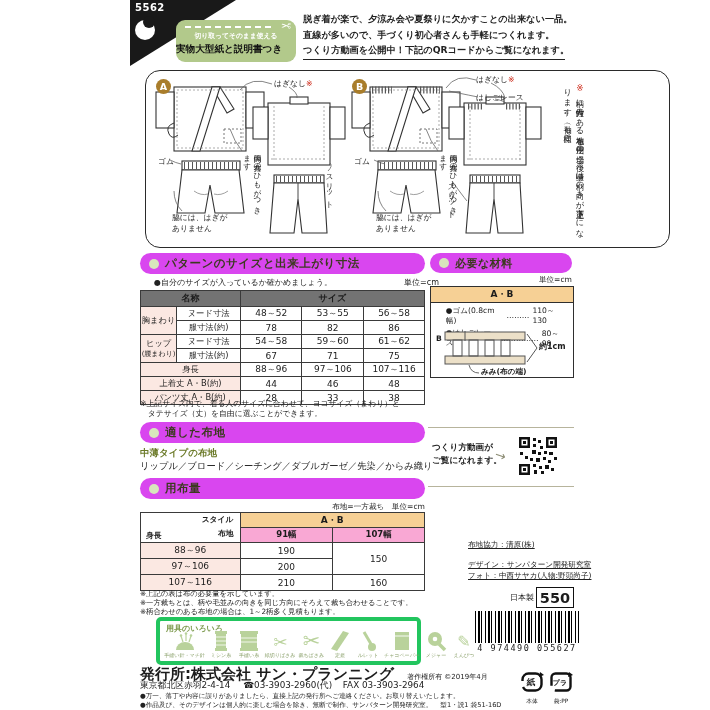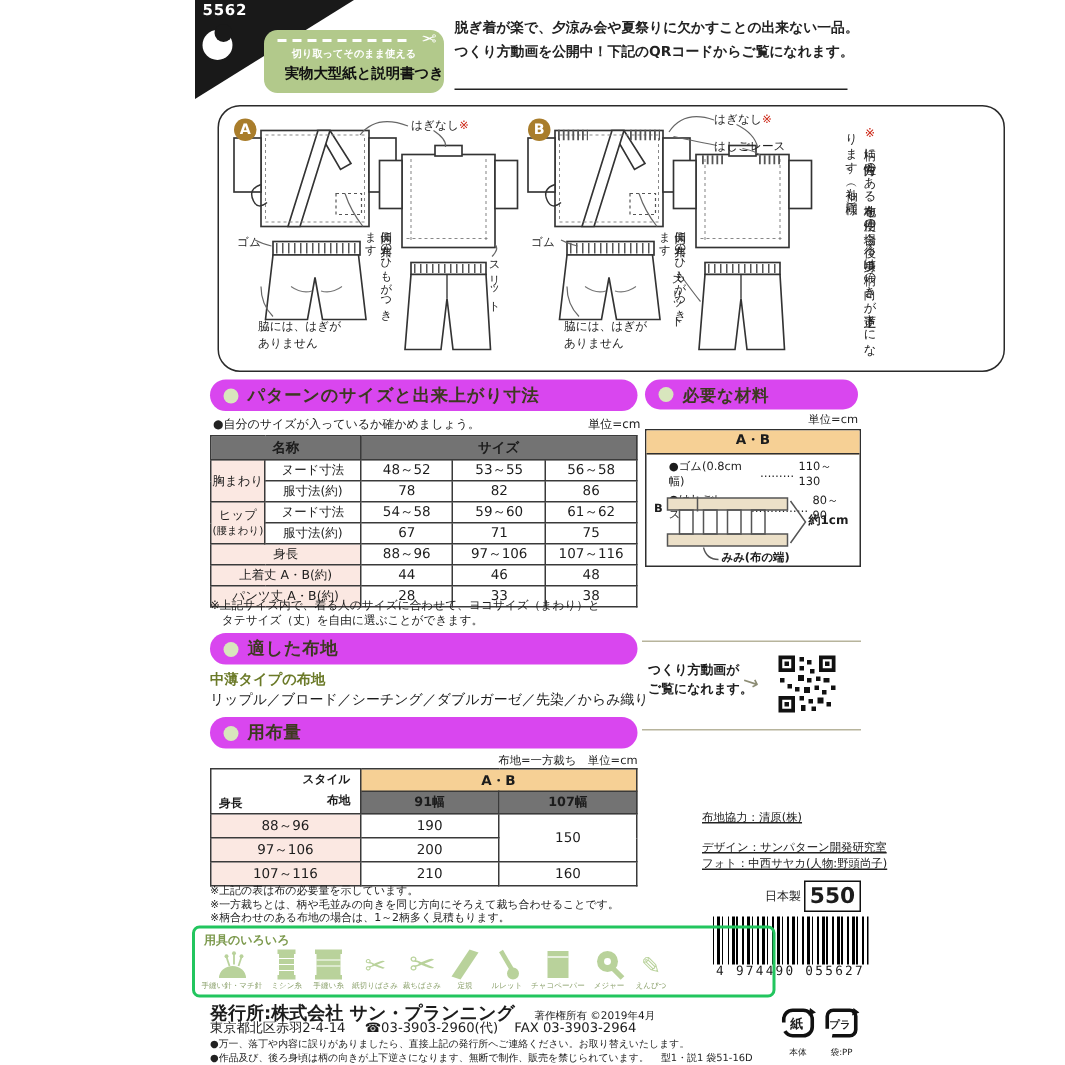--- a/index.html
+++ b/index.html
@@ -10,21 +10,21 @@
   .corner{left:130px;top:0;width:66px;height:66px;background:#191919;
           clip-path:polygon(0 0,100% 0,0 100%);padding-left:40px;}
   .corner .num{position:absolute;left:5px;top:2px;color:#fff;font-weight:bold;font-size:10px;letter-spacing:.5px;}
   .logo-ring{position:absolute;left:5px;top:20px;width:20px;height:20px;background:#fff;border-radius:50%;}
   .logo-ring::after{content:"";position:absolute;left:8px;top:-4px;width:12px;height:12px;background:#191919;border-radius:50%;}
   
   .badge{left:176px;top:20px;width:120px;height:42px;background:#b2c98b;border-radius:9px;}
   .badge .cutline{position:absolute;left:9px;top:6px;width:86px;border-top:2px dashed #ffffff;}
   .badge .scis{position:absolute;right:5px;top:-1px;color:#fff;font-size:12px;transform:scaleX(-1);}
   .badge .t1{position:absolute;left:0;top:11px;width:100%;text-align:center;color:#fff;font-size:6.8px;font-weight:bold;}
-  .badge .t2{position:absolute;left:0;top:23px;width:100%;text-align:right;color:#111;font-size:9.6px;font-weight:bold;}
+  .badge .t2{position:absolute;left:0;top:23px;width:100%;text-align:left;color:#111;font-size:9.6px;font-weight:bold;}
   .intro{left:303px;top:11px;width:290px;font-size:9.2px;line-height:15.5px;font-weight:bold;color:#222;}
   .intro-underline{left:303px;top:59px;width:262px;border-top:1.6px solid #222;}
   
   .panel{left:145px;top:70px;width:523px;height:176px;border:1.7px solid #2a2a2a;border-radius:15px;}
   .glabel{position:absolute;font-size:7.8px;color:#222;white-space:nowrap;}
   .gbadge{position:absolute;width:15px;height:15px;border-radius:50%;background:#a97d2b;color:#fff;
           font-size:9.5px;font-weight:bold;text-align:center;line-height:15px;}
   .vtext{position:absolute;writing-mode:vertical-rl;font-size:7.6px;color:#222;line-height:1.35;}
   .redmark{color:#cc2413;}
   .dirnote{position:absolute;left:396px;top:12px;height:152px;width:44px;writing-mode:vertical-rl;
@@ -38,36 +38,36 @@
   
   table{border-collapse:collapse;}
   .dtable{width:285px;font-size:9px;}
   .dtable td,.dtable th{border:1px solid #3a3a3a;text-align:center;padding:0;height:13px;background:#fff;}
   .dtable .hd{background:#737373;font-weight:bold;height:15px;}
   .dtable .pk{background:#fbe8e2;}
   .dtable .sm{font-size:7px;}
   .dtable .lab{font-size:8.3px;}
   .ytable{width:285px;font-size:9px;}
   .ytable td{border:1px solid #3a3a3a;text-align:center;padding:0;background:#fff;}
-  .ytable .hd{background:#737373;font-weight:bold;height:14px;font-size:8.5px;}
+  .ytable .hd{background:#f9a8d4;font-weight:bold;height:14px;font-size:8.5px;}
   .ytable .or{background:#f6d095;font-weight:bold;}
   .ytable .pk{background:#fbe8e2;}
   .corner-cell{position:relative;background:#f3e1c1;
      background-image:linear-gradient(to bottom right,transparent calc(50% - .6px),#3a3a3a calc(50% - .6px),#3a3a3a calc(50% + .6px),transparent calc(50% + .6px));}
   .corner-cell span{position:absolute;font-size:7.8px;font-weight:bold;}
   .fn{font-size:7.3px;color:#222;white-space:nowrap;}
   
   .matbox{left:430px;top:286px;width:144px;height:92px;border:1.3px solid #2f2f2f;box-sizing:border-box;background:#fff;}
   .matbox .mhd{height:15px;background:#f6d095;border-bottom:1px solid #2f2f2f;text-align:center;
                font-size:9px;font-weight:bold;line-height:15px;}
   .matline{display:flex;align-items:center;font-size:7.6px;padding:2.5px 5px 0 5px;gap:3px;}
   .matline .val{margin-left:auto;}
   .divider{border-top:1.2px solid #b7b49c;}
   
-  .toolbox{left:128px;top:617px;width:389px;height:48px;border:2px solid #22c55e;border-radius:5px;box-sizing:border-box;}
+  .toolbox{left:156px;top:617px;width:265px;height:48px;border:4px solid #22c55e;border-radius:5px;box-sizing:border-box;}
   .toolbox .tt{position:absolute;left:6px;top:2px;font-size:8px;font-weight:bold;color:#7d9a4e;}
   .tools{position:absolute;left:2px;bottom:1px;display:flex;width:316px;}
   .tool{flex:1;text-align:center;}
   .tool .ic{height:22px;display:flex;align-items:flex-end;justify-content:center;color:#b9d29b;}
   .tool .tl{font-size:5.6px;color:#8aa06a;transform:scale(.9);white-space:nowrap;}
   
   .barcode{left:475px;top:611px;width:104px;height:46px;}
   .bars{height:32px;background:repeating-linear-gradient(90deg,#000 0 1px,#fff 1px 3px,#000 3px 5px,#fff 5px 6px,#000 6px 7px,#fff 7px 10px);}
   .bdig{font-family:"DejaVu Sans Mono","Liberation Mono",monospace;font-size:8.5px;letter-spacing:1.5px;text-align:center;}
   .pricebox{left:536px;top:587px;width:38px;height:21px;border:1.7px solid #111;font-size:14.5px;font-weight:bold;
@@ -87,20 +87,21 @@
 
 <div class="abs badge">
   <div class="cutline"></div>
   <div class="scis">✂</div>
   <div class="t1">切り取ってそのまま使える</div>
   <div class="t2">実物大型紙と説明書つき</div>
 </div>
 
 <div class="abs intro">
   <div>脱ぎ着が楽で、夕涼み会や夏祭りに欠かすことの出来ない一品。</div>
+  <div>直線が多いので、手づくり初心者さんも手軽につくれます。</div>
   <div>つくり方動画を公開中！下記のQRコードからご覧になれます。</div>
 </div>
 <div class="abs intro-underline"></div>
 
 <div class="abs panel">
   <svg class="abs" style="left:0;top:0" width="520" height="173" viewBox="0 0 520 173">
     <defs>
       <g id="gset" fill="#fff" stroke="#333" stroke-width="1.1">
 
         <rect x="20" y="16" width="72" height="64"></rect>
@@ -183,21 +184,21 @@
   <div class="vtext" style="left:178px;top:98px;height:40px">スリット</div>
   <div class="vtext" style="left:300px;top:108px;height:40px">スリット</div>
 
   <div class="dirnote"><span class="redmark">※</span><span>柄に方向性のある布地を使用の場合、後ろ身頃は柄の向きが上下逆さになります。（袖も同様）</span></div>
 </div>
 
 <div class="abs gbar" style="left:140px;top:253px;width:285px">
   <span class="dot"></span>
   <span class="bt">パターンのサイズと出来上がり寸法</span>
 </div>
-<div class="abs smallrow" style="left:142px;top:277px;width:285px">
+<div class="abs smallrow" style="left:154px;top:277px;width:285px">
   <span>●自分のサイズが入っているか確かめましょう。</span>
   <span>単位=cm</span>
 </div>
 
 <table class="abs dtable" style="left:140px;top:290px">
   <tbody>
       <tr>
     <td class="hd" colspan="2" style="width:100px">名称</td>
     <td class="hd" colspan="3">サイズ</td>
   </tr>
@@ -483,31 +484,31 @@
       <div class="tl">メジャー</div>
     </div>
     <div class="tool">
       <div class="ic" style="font-size:16px;line-height:20px">✎</div>
       <div class="tl">えんぴつ</div>
     </div>
   </div>
 </div>
 
 <div class="abs" style="left:140px;top:664px">
-  <span style="font-size:12px;font-weight:bold">発行所:株式会社 サン・プランニング</span>
+  <span style="font-size:15px;font-weight:bold">発行所:株式会社 サン・プランニング</span>
   <span style="font-size:7px;margin-left:8px">著作権所有 ©2019年4月</span>
 </div>
 <div class="abs" style="left:140px;top:680px;font-size:8.8px">
   <span>東京都北区赤羽2-4-14</span>
   <span style="margin-left:10px">☎03-3903-2960(代)</span>
   <span style="margin-left:8px">FAX 03-3903-2964</span>
 </div>
 <div class="abs footrow" style="left:140px;top:692px">●万一、落丁や内容に誤りがありましたら、直接上記の発行所へご連絡ください。お取り替えいたします。</div>
 <div class="abs footrow" style="left:140px;top:701px">
-  <span>●作品及び、後ろ身頃は柄の向きが上下逆さになります、無断で制作、販売を禁じられています。</span>
+  <span>●作品及び、そのデザインは個人的に楽しむ場合を除き、無断で制作、サンパターン開発研究室。</span>
   <span style="margin-left:6px">型1・説1 袋51-16D</span>
 </div>
 
 <div class="abs recy" style="left:519px;top:671px">
   <svg width="24" height="22" viewBox="0 0 24 22">
     <rect x="2.5" y="2.5" width="19" height="17" rx="6" fill="none" stroke="#111" stroke-width="2.4" stroke-dasharray="44,6"></rect>
     <polygon points="20,1 24,4 19,6" fill="#111"></polygon>
   </svg>
   <div class="abs" style="left:0;top:6px;width:24px;text-align:center;font-size:8.5px;font-weight:bold">紙</div>
   <div class="lb">本体</div>

